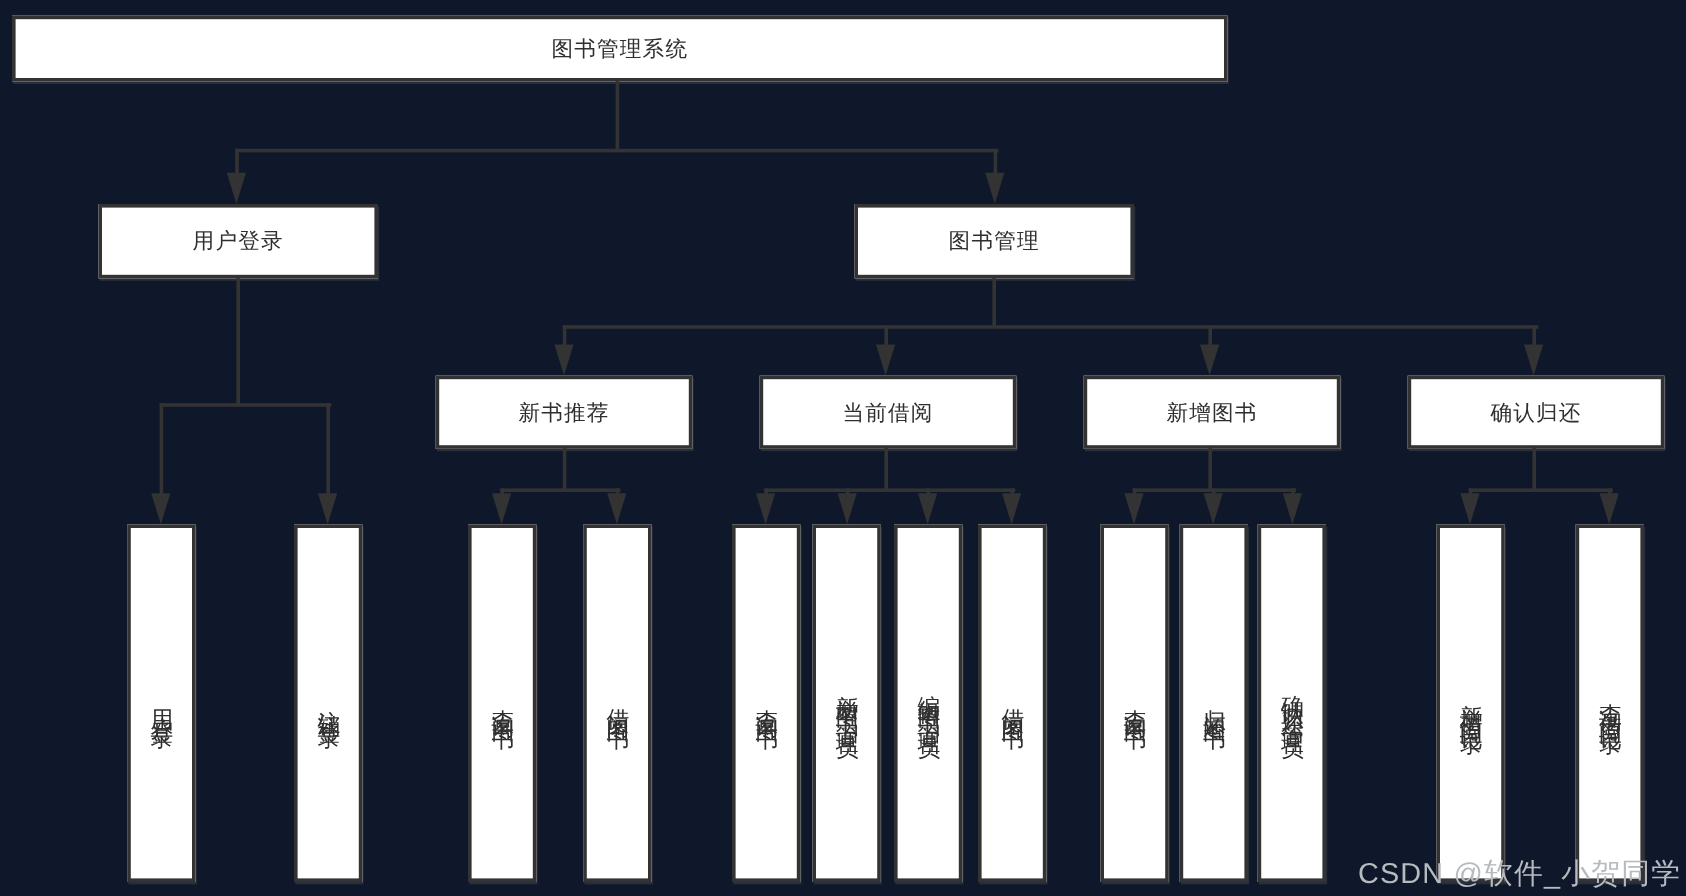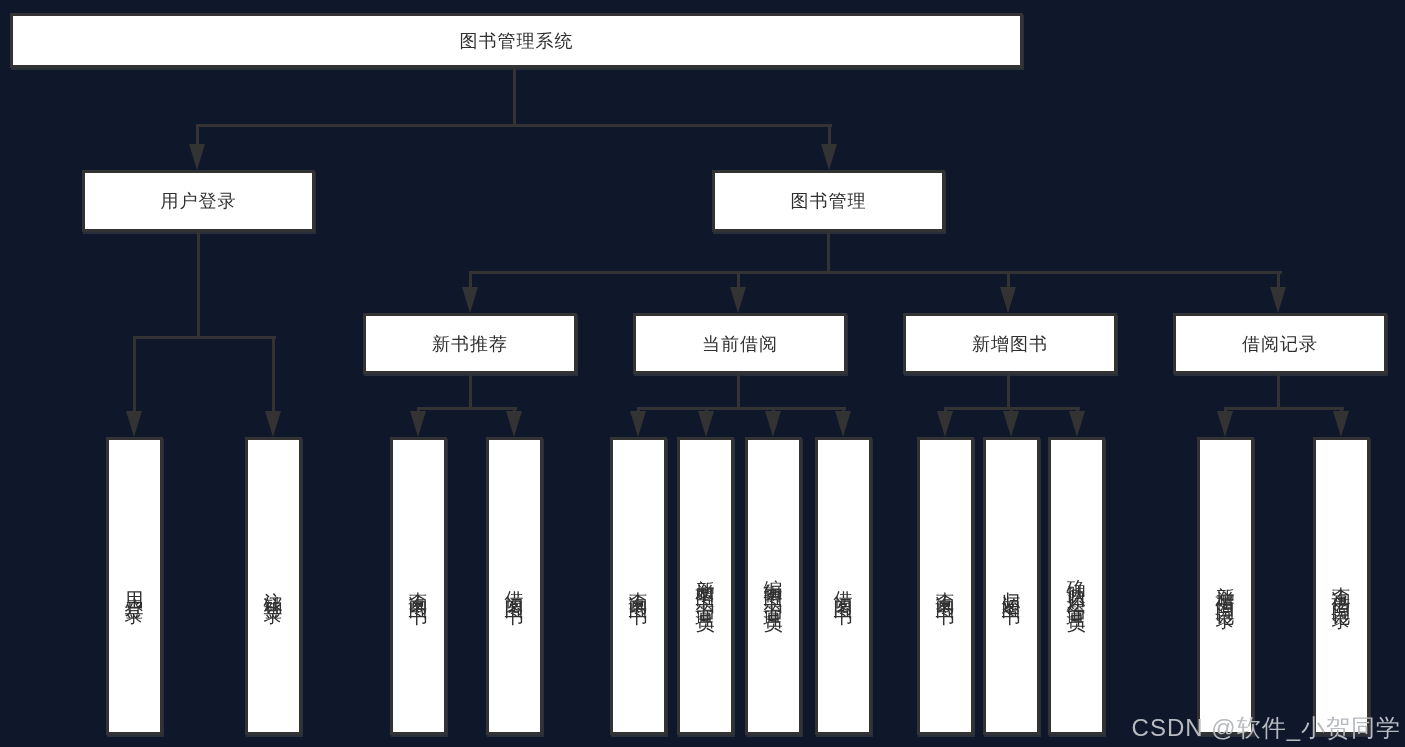--- a/index.html
+++ b/index.html
@@ -51,21 +51,21 @@
 
   <div class="box hbox" style="left:633px;top:313px;width:214px;height:61px">
     <span>当前借阅</span>
   </div>
 
   <div class="box hbox" style="left:903px;top:313px;width:214px;height:61px">
     <span>新增图书</span>
   </div>
 
   <div class="box hbox" style="left:1173px;top:313px;width:214px;height:61px">
-    <span>借阅记录</span>
+    <span>确认归还</span>
   </div>
 
   <div class="box vbox" style="left:106px;top:437px;width:57px;height:298px">
     <span>用户登录</span>
   </div>
   <div class="box vbox" style="left:245px;top:437px;width:57px;height:298px">
     <span>注销登录</span>
   </div>
 
   <div class="box vbox" style="left:390px;top:437px;width:57px;height:298px">

